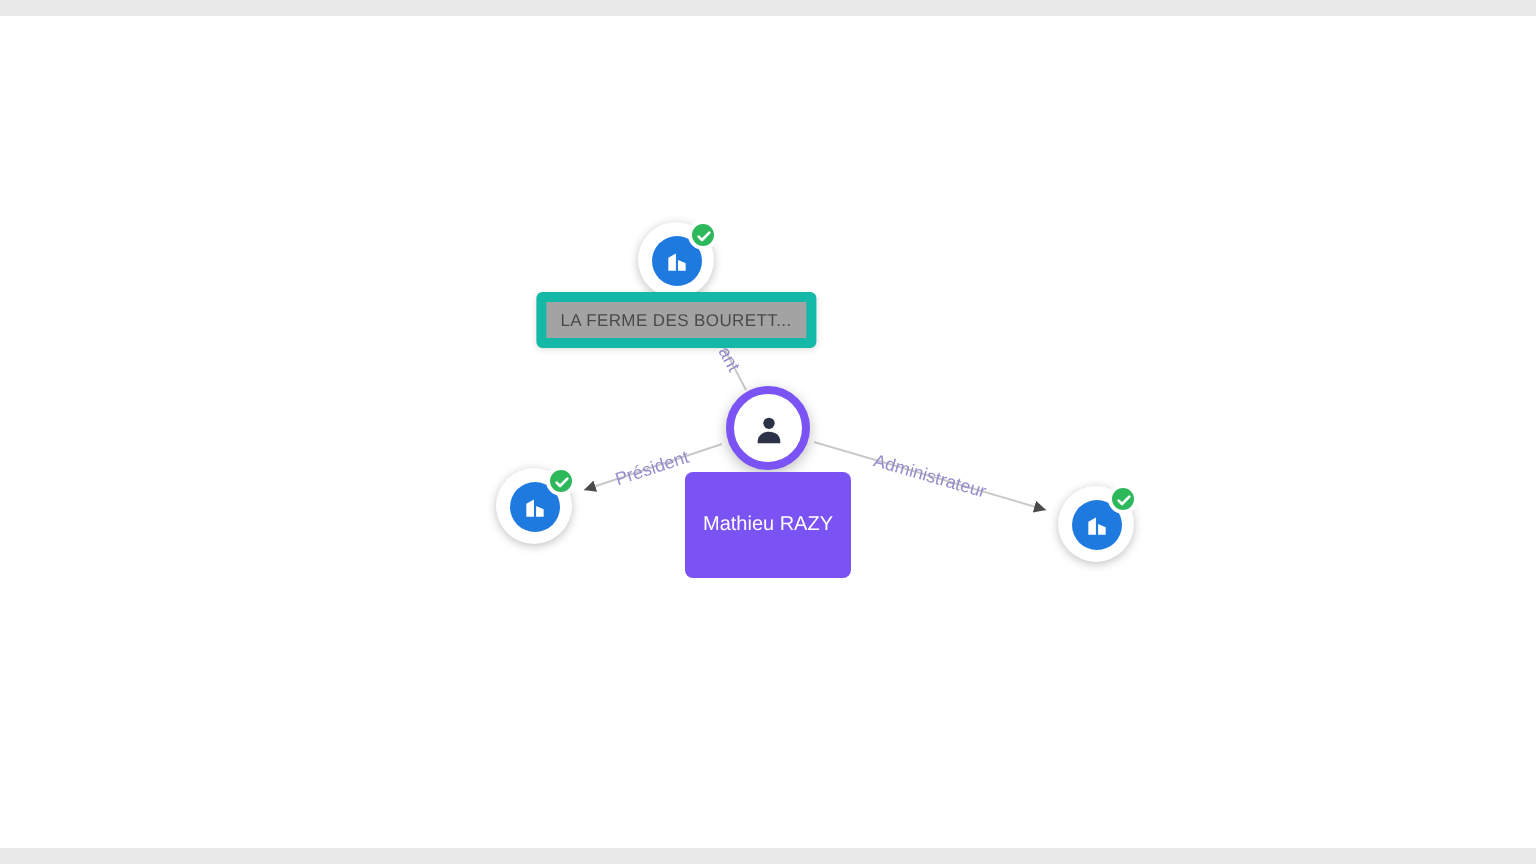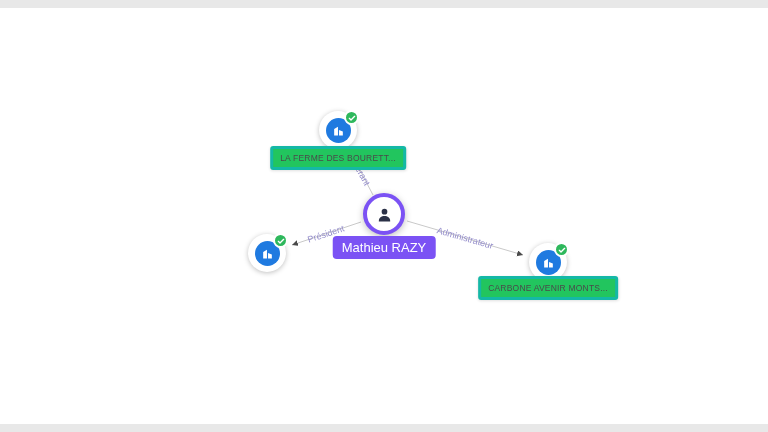--- a/index.html
+++ b/index.html
@@ -66,32 +66,32 @@
     border: 4px solid #7b52f4;
     box-shadow: 0 2px 7px rgba(0,0,0,0.25);
     display: flex; align-items: center; justify-content: center;
   }
   .name-chip {
     position: absolute;
     z-index: 4;
     transform: translateX(-50%);
     background: #7b52f4;
     color: #ffffff;
-    font-size: 13px;
-    padding: 4px 9px;
+    font-size: 10px;
+    padding: 21px 9px;
     border-radius: 4px;
     white-space: nowrap;
     cursor: pointer;
   }
   .label-chip {
     position: absolute;
     z-index: 4;
     transform: translateX(-50%);
-    background: #22c55e;
-    border: 3px solid #14b8a6;
+    background: #a3a3a3;
+    border: 5px solid #14b8a6;
     box-shadow: 0 1px 3px rgba(0,0,0,0.12);
     border-radius: 3px;
     color: #4a4a4a;
     font-size: 8.5px;
     letter-spacing: 0.2px;
     padding: 4px 7px;
     white-space: nowrap;
     cursor: pointer;
   }
 </style>
@@ -156,21 +156,20 @@
             <path d="M4 21V9l7-4v16H4zm9 0V11l7 3v7h-7z" fill="#ffffff"></path>
           </svg>
       </div>
       <div class="badge">
         <svg width="8" height="8" viewBox="0 0 24 24">
             <path d="M4 13l5 5L20 7" stroke="#ffffff" stroke-width="4" fill="none" stroke-linecap="round" stroke-linejoin="round"></path>
           </svg>
       </div>
     </div>
   </div>
-  <div class="label-chip" style="left:548px; top:276px;">CARBONE AVENIR MONTS...</div>
 
   <div class="node" style="left:384px; top:214px;">
     <div class="person-outer">
       <svg width="17" height="17" viewBox="0 0 24 24">
         <circle cx="12" cy="8" r="4" fill="#2b3147"></circle>
         <path d="M4 21c0-4.4 3.6-7 8-7s8 2.6 8 7v1H4z" fill="#2b3147"></path>
       </svg>
     </div>
   </div>
   <div class="name-chip" style="left:384px; top:236px;">Mathieu RAZY</div>

